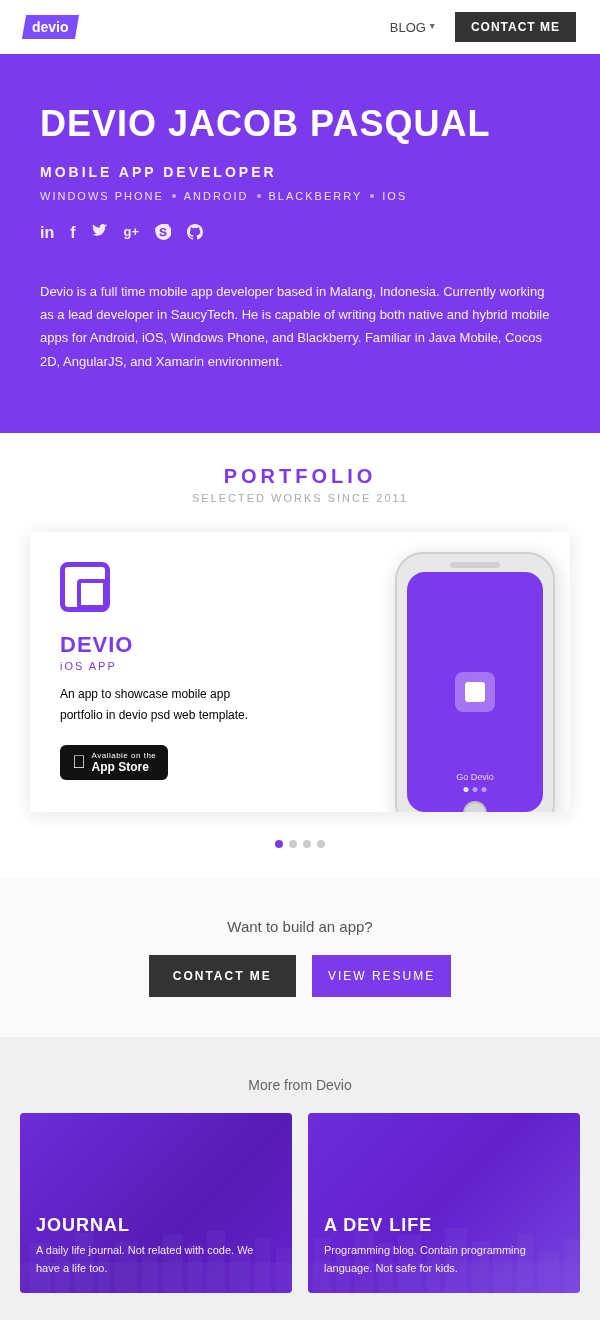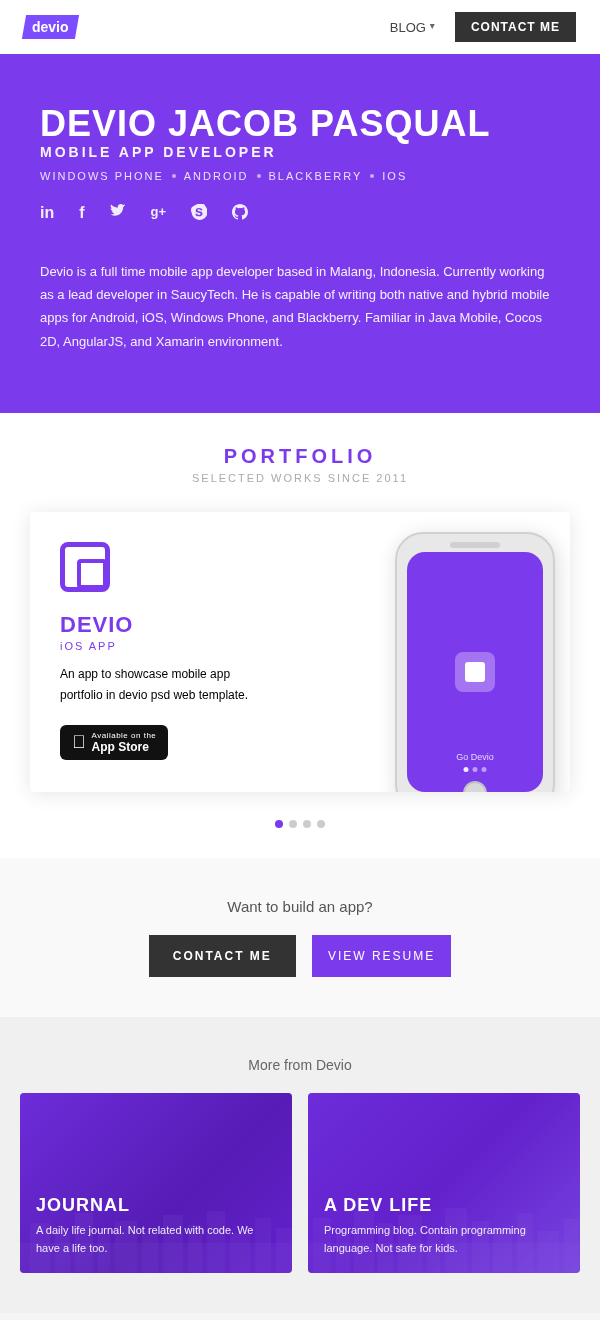--- a/index.html
+++ b/index.html
@@ -60,21 +60,21 @@
     .hero {
       background: #7c3aed;
       padding: 50px 40px 60px 40px;
       color: #fff;
     }
     .hero h1 {
       font-size: 36px;
       font-weight: 900;
       letter-spacing: 1px;
       line-height: 1.1;
-      margin-bottom: 0;
+      margin-bottom: 20px;
     }
     .hero .subtitle {
       font-size: 14px;
       font-weight: 600;
       letter-spacing: 3px;
       margin-bottom: 10px;
       opacity: 0.95;
     }
     .hero .platforms {
       font-size: 11px;
@@ -87,21 +87,21 @@
     }
     .hero .platforms span.dot {
       width: 4px;
       height: 4px;
       background: rgba(255,255,255,0.7);
       border-radius: 50%;
       display: inline-block;
     }
     .hero .social-icons {
       display: flex;
-      gap: 25px;
+      gap: 16px;
       margin-bottom: 36px;
     }
     .hero .social-icons a {
       color: #fff;
       font-size: 16px;
       text-decoration: none;
       opacity: 0.9;
     }
     .hero .bio {
       font-size: 13px;

